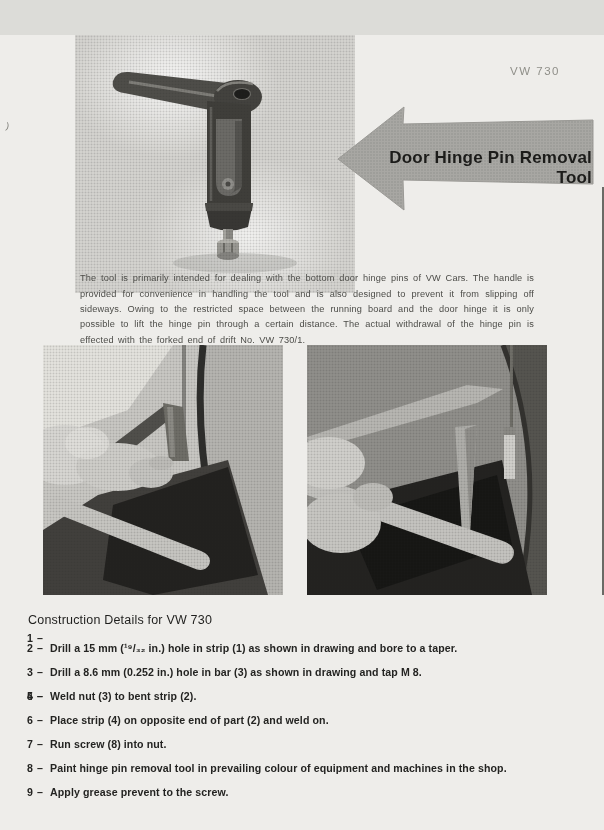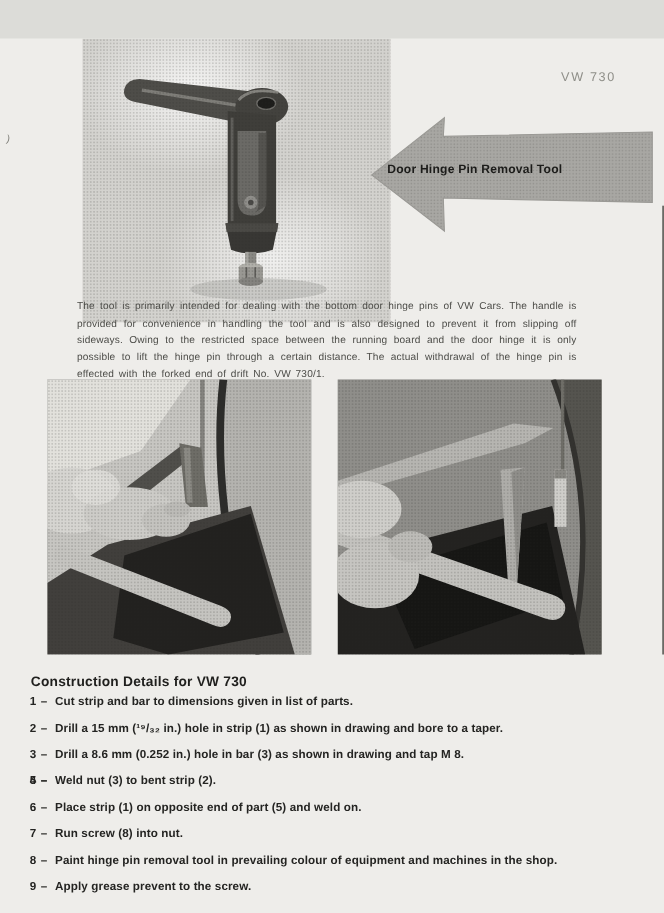--- a/index.html
+++ b/index.html
@@ -26,37 +26,37 @@
   .halftone::after{
     content:""; position:absolute; inset:0;
     background-image:radial-gradient(circle, rgba(40,40,38,.16) 0.8px, rgba(0,0,0,0) 1.1px);
     background-size:3px 3px; pointer-events:none;
   }
   .tool-photo svg, .photo svg{position:absolute; inset:0;}
   
   .arrow{ position:absolute; left:334px; top:68px; width:262px; height:112px; }
   .arrow-label{
     position:absolute; left:352px; top:113px; width:240px;
-    text-align:left; font-size:11px; font-weight:700; color:#1c1c1a;
+    text-align:right; font-size:17px; font-weight:700; color:#1c1c1a;
     letter-spacing:.2px;
   }
   
   .intro{
-    position:absolute; left:70px; top:227px; width:454px;
+    position:absolute; left:80px; top:227px; width:454px;
     font-size:9.2px; line-height:15.4px; color:#4c4c48;
     text-align:justify; word-spacing:1.6px; letter-spacing:.15px;
   }
   
   .photo{ position:absolute; top:310px; height:250px; background:#9a9995; }
   .photo.left{ left:43px;  width:240px; }
   .photo.right{ left:307px; width:240px; }
   
   .section-heading{
     position:absolute; left:28px; top:568px;
-    font-size:12.5px; font-weight:700; color:#1f1f1d; letter-spacing:.2px;
+    font-size:12.5px; font-weight:400; color:#1f1f1d; letter-spacing:.2px;
   }
   .steps{ position:absolute; left:27px; top:596px; width:553px; }
   .step{
     position:relative; padding-left:23px; margin-bottom:9.5px;
     font-size:10.6px; font-weight:700; line-height:14.5px; color:#242422;
     text-align:justify; letter-spacing:.1px;
   }
   .step .num{ position:absolute; left:0; top:0; }
   .step .dash{ position:absolute; left:10px; top:0; }
   
@@ -179,36 +179,36 @@
       <ellipse cx="22" cy="118" rx="36" ry="26" fill="#cfceca"></ellipse>
       <ellipse cx="34" cy="178" rx="40" ry="30" fill="#c6c5c1"></ellipse>
       <ellipse cx="66" cy="152" rx="20" ry="14" fill="#bdbcb8"></ellipse>
     </svg>
   </div>
 
   <h2 class="section-heading">Construction Details for VW 730</h2>
 
   <div class="steps">
     <div class="step">
-      <span class="num">1</span><span class="dash">–</span><span>Cut strip and bar to dimensions given in list of parts.</span>
+      <span class="num">1</span><span class="dash">–</span>
     </div>
     <div class="step">
       <span class="num">2</span><span class="dash">–</span><span>Drill a 15 mm (¹⁹/₃₂ in.) hole in strip (1) as shown in drawing and bore to a taper.</span>
     </div>
     <div class="step">
       <span class="num">3</span><span class="dash">–</span><span>Drill a 8.6 mm (0.252 in.) hole in bar (3) as shown in drawing and tap M 8.</span>
     </div>
     <div class="step">
       <span class="num">4</span><span class="dash">–</span>
     </div>
     <div class="step">
       <span class="num">5</span><span class="dash">–</span><span>Weld nut (3) to bent strip (2).</span>
     </div>
     <div class="step">
-      <span class="num">6</span><span class="dash">–</span><span>Place strip (1) on opposite end of part (5) and weld on.</span>
+      <span class="num">6</span><span class="dash">–</span><span>Place strip (4) on opposite end of part (2) and weld on.</span>
     </div>
     <div class="step">
       <span class="num">7</span><span class="dash">–</span><span>Run screw (8) into nut.</span>
     </div>
     <div class="step">
       <span class="num">8</span><span class="dash">–</span><span>Paint hinge pin removal tool in prevailing colour of equipment and machines in the shop.</span>
     </div>
     <div class="step">
       <span class="num">9</span><span class="dash">–</span><span>Apply grease prevent to the screw.</span>
     </div>

